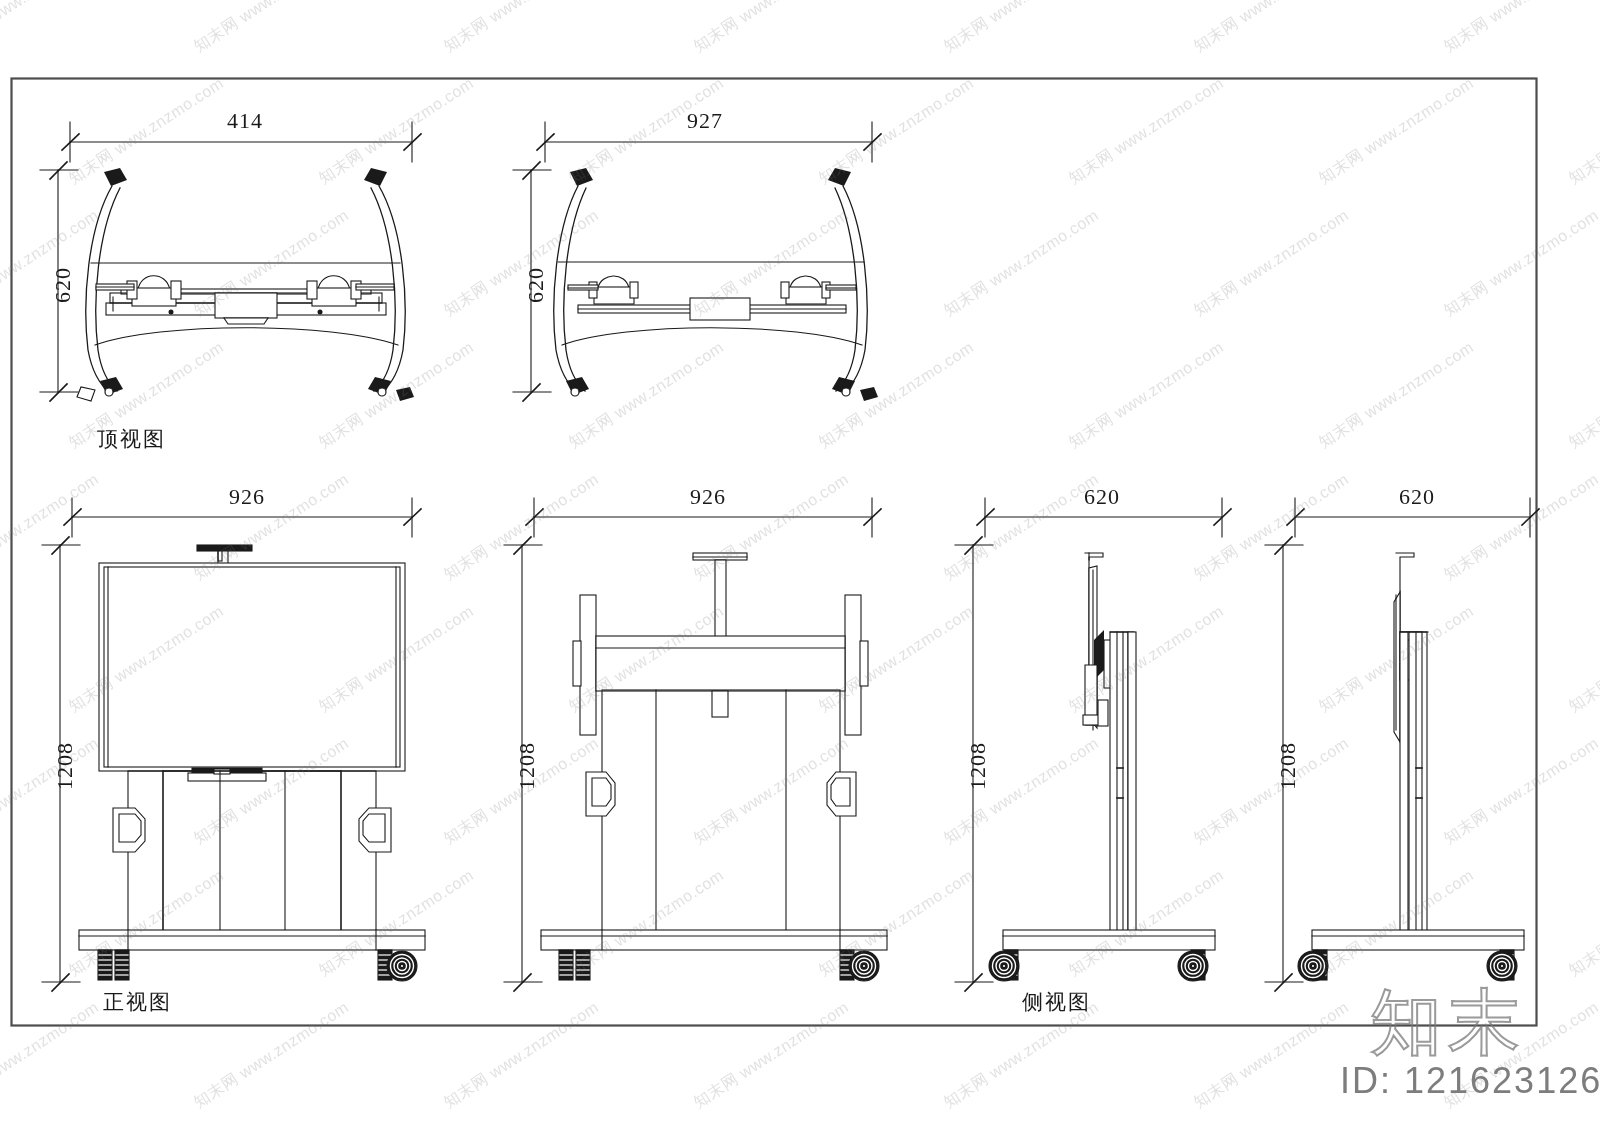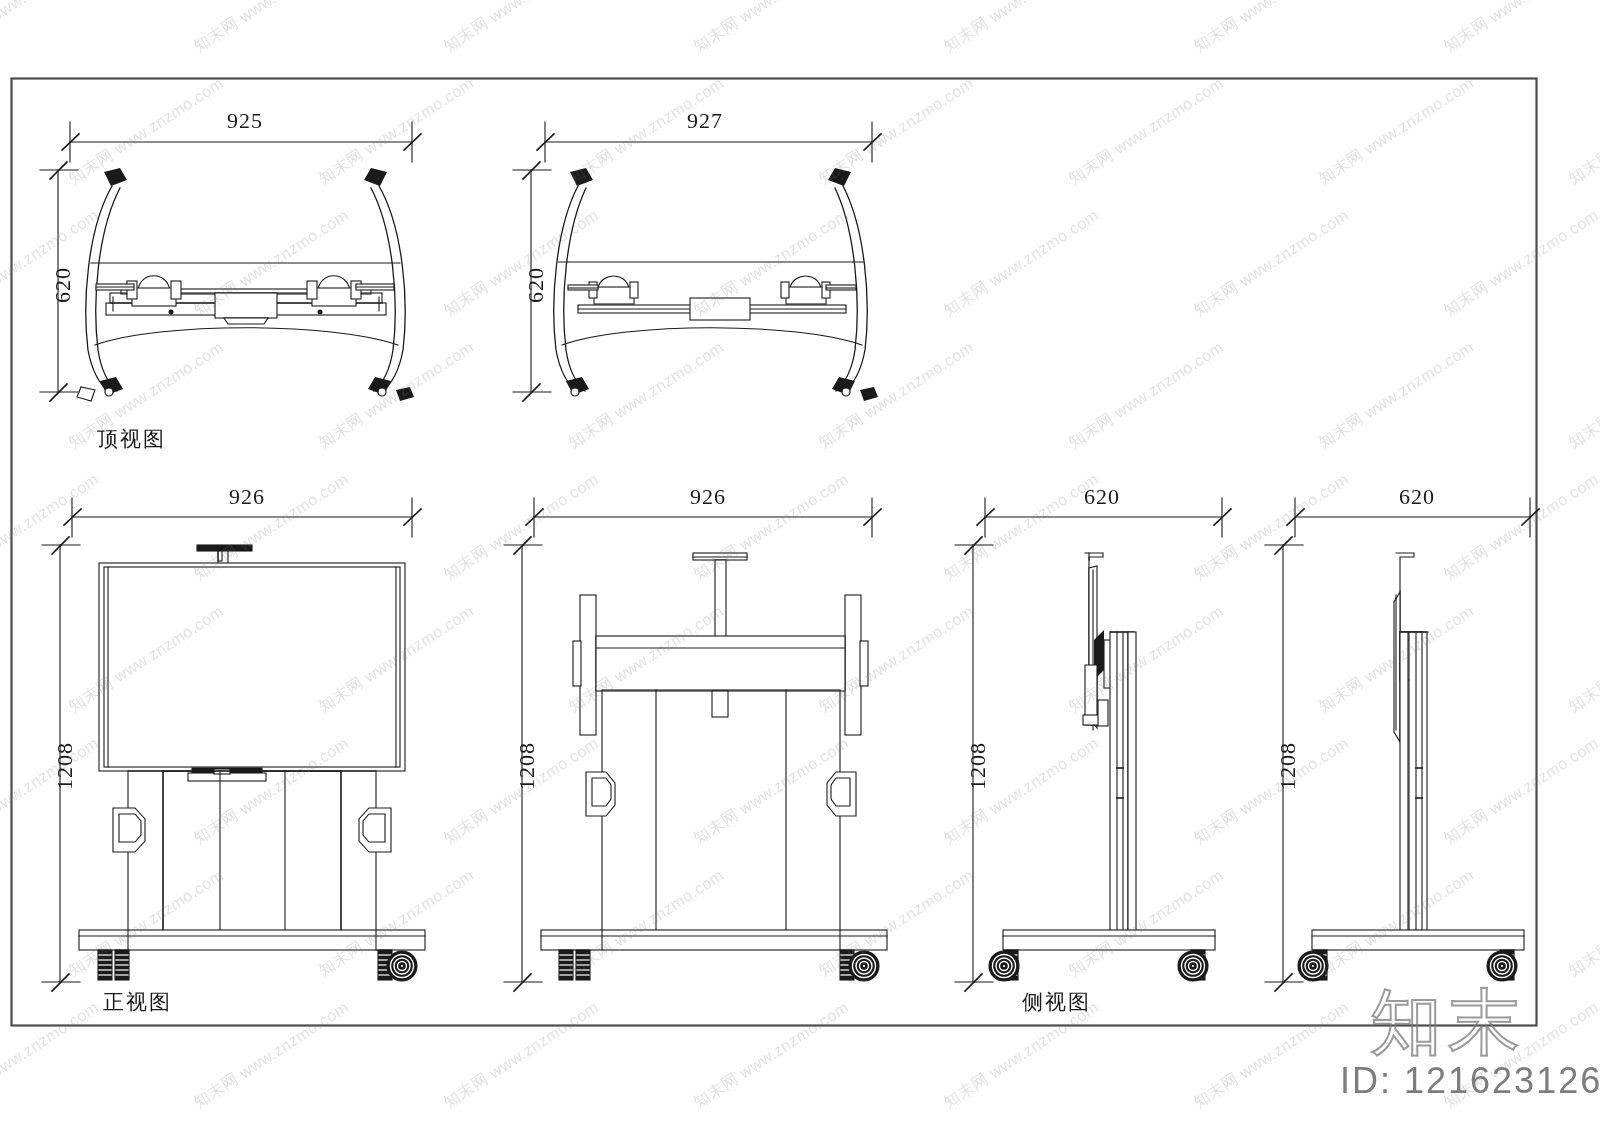--- a/index.html
+++ b/index.html
@@ -439,21 +439,21 @@
       <div class="wm-tile" style="left: 1565px; top: 964px;">知末网 www.znzmo.com</div>
       <div class="wm-tile" style="left: -60px; top: 1096px;">知末网 www.znzmo.com</div>
       <div class="wm-tile" style="left: 190px; top: 1096px;">知末网 www.znzmo.com</div>
       <div class="wm-tile" style="left: 440px; top: 1096px;">知末网 www.znzmo.com</div>
       <div class="wm-tile" style="left: 690px; top: 1096px;">知末网 www.znzmo.com</div>
       <div class="wm-tile" style="left: 940px; top: 1096px;">知末网 www.znzmo.com</div>
       <div class="wm-tile" style="left: 1190px; top: 1096px;">知末网 www.znzmo.com</div>
       <div class="wm-tile" style="left: 1440px; top: 1096px;">知末网 www.znzmo.com</div>
     </div>
 
-  <div class="lbl dim-num" style="left:227px; top:110px;">925</div>
+  <div class="lbl dim-num" style="left:227px; top:110px;">414</div>
   <div class="lbl dim-num-v" style="left:52px; top:303px;">620</div>
 
   <div class="lbl dim-num" style="left:687px; top:110px;">927</div>
   <div class="lbl dim-num-v" style="left:525px; top:303px;">620</div>
 
   <div class="lbl dim-num" style="left:229px; top:486px;">926</div>
   <div class="lbl dim-num-v" style="left:54px; top:790px;">1208</div>
 
   <div class="lbl dim-num" style="left:690px; top:486px;">926</div>
   <div class="lbl dim-num-v" style="left:516px; top:790px;">1208</div>

